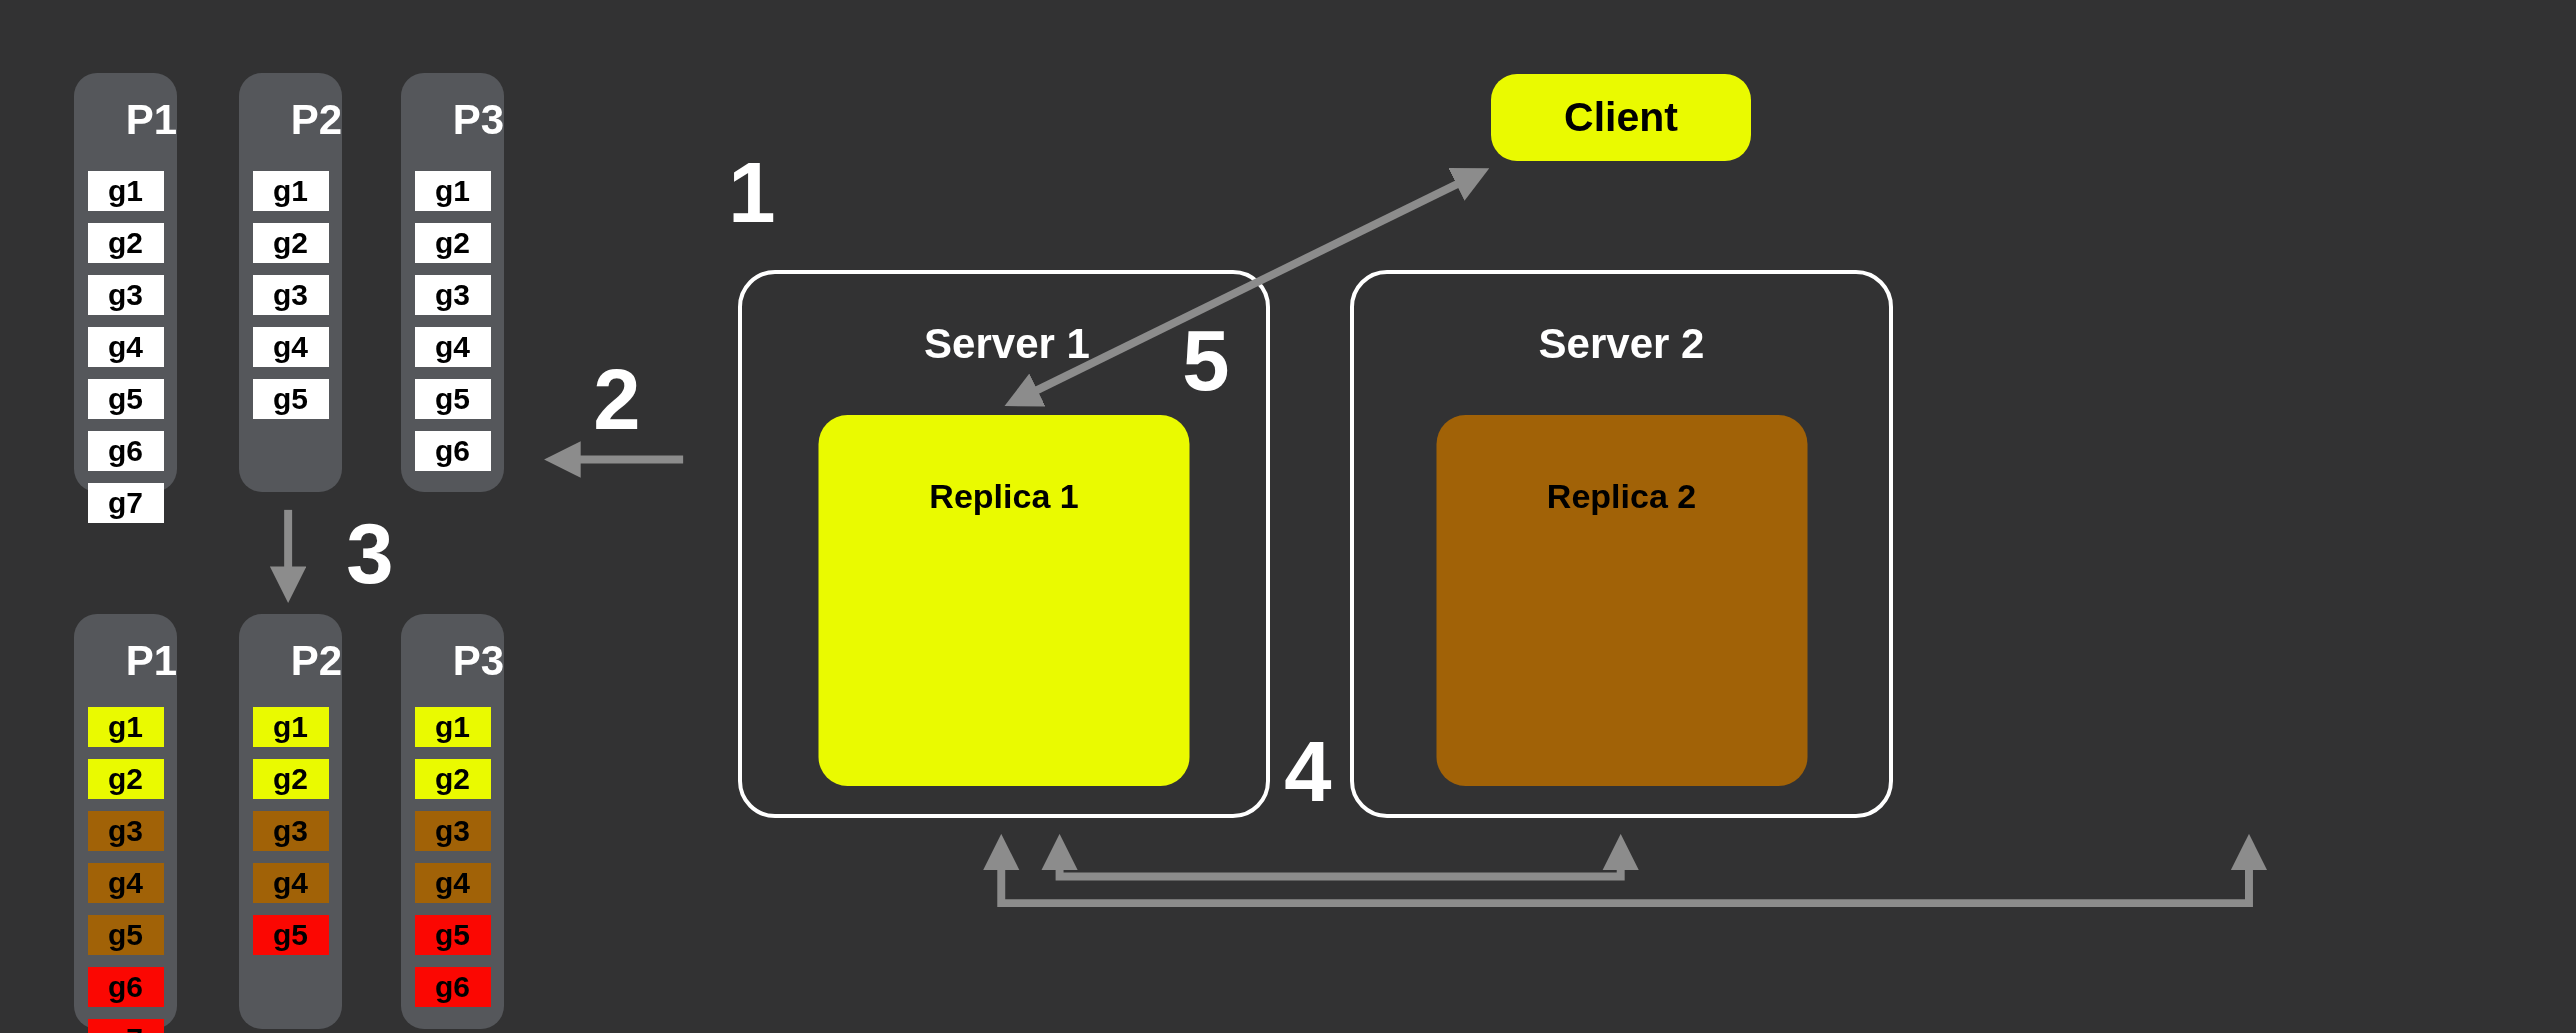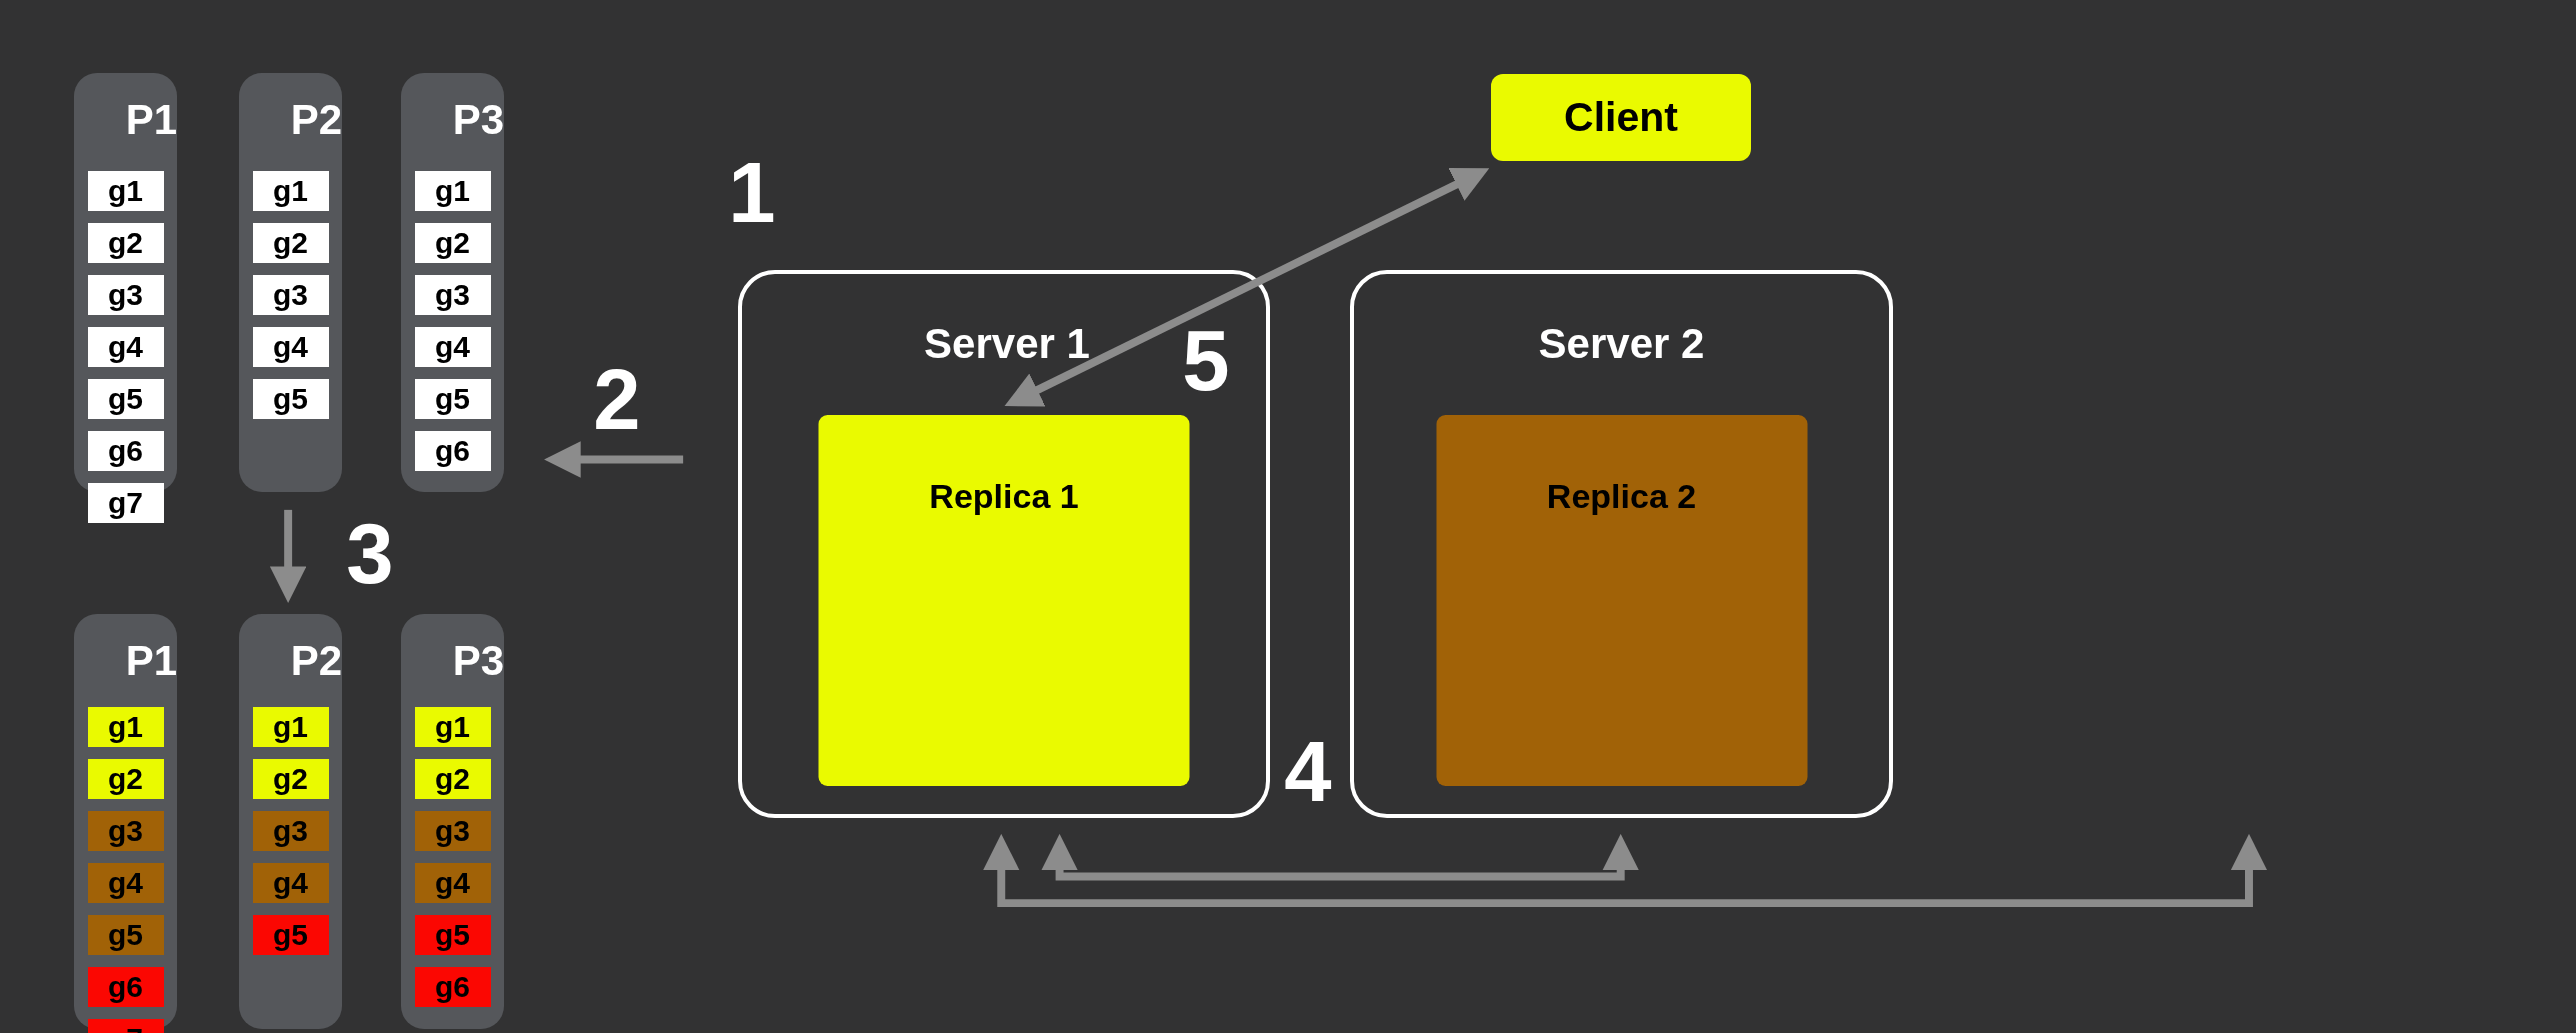--- a/index.html
+++ b/index.html
@@ -16,31 +16,31 @@
   .pcol-items{display:flex;flex-direction:column;align-items:center;gap:12px;}
   .pcol.before .pcol-items{margin-top:27px;}
   .pcol.after .pcol-items{margin-top:22px;}
   .shard{width:76px;height:40px;display:flex;align-items:center;justify-content:center;
          font-size:30px;font-weight:700;color:#000;}
   .tone-white{background:#ffffff;}
   .tone-yellow{background:#EAFA00;}
   .tone-orange{background:#a16207;}
   .tone-red{background:#FB0702;}
   
-  .client{position:absolute;left:1491px;top:74px;width:260px;height:87px;border-radius:12px;
+  .client{position:absolute;left:1491px;top:74px;width:260px;height:87px;border-radius:26px;
           display:flex;align-items:center;justify-content:center;}
   .client-label{font-size:41px;font-weight:700;color:#000;}
   
   .server{position:absolute;top:270px;height:548px;border:4.4px solid #ffffff;border-radius:37px;box-sizing:border-box;}
   .server1{left:738px;width:532px;padding-left:6px;}
   .server2{left:1350px;width:543px;}
   .server3{left:1964px;width:546px;}
   .server-title{margin-top:46px;text-align:center;font-size:42px;font-weight:700;color:#ffffff;}
   .replica{position:absolute;top:141px;left:50%;transform:translateX(-50%);
-           width:371px;height:371px;border-radius:9px;}
+           width:371px;height:371px;border-radius:29px;}
   .replica-label{margin-top:62px;text-align:center;font-size:34px;font-weight:700;color:#000;}
   
   .stepnum{position:absolute;transform:translate(-50%,-50%);
            font-size:85px;font-weight:700;color:#ffffff;line-height:1;}
   .n1{left:752px;top:192px;}
   .n2{left:617px;top:399px;}
   .n3{left:370px;top:553px;}
   .n4{left:1308px;top:771px;}
   .n5{left:1206px;top:360px;}
   .caption{position:absolute;left:791px;top:196px;transform:translateY(-50%);

